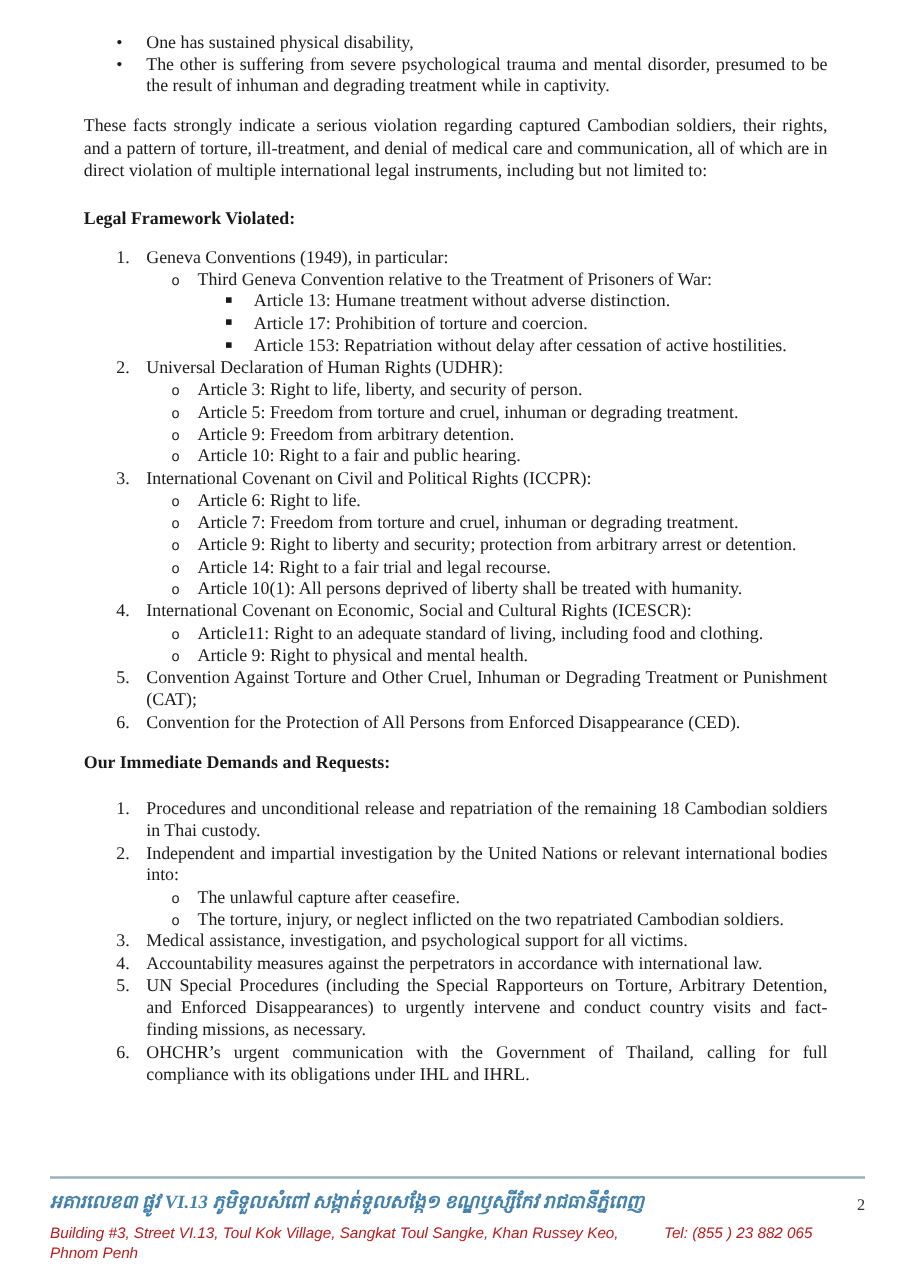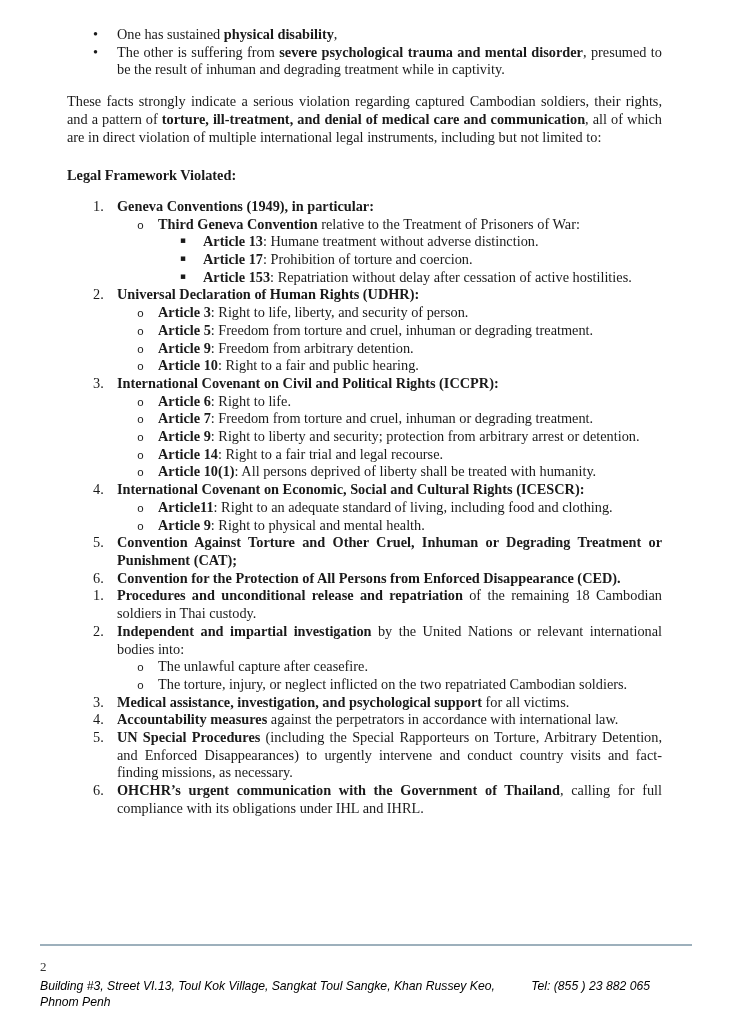--- a/index.html
+++ b/index.html
@@ -20,33 +20,33 @@
   .demands-heading { margin-top: 15px; margin-bottom: 19px; }
 
   .li { display: grid; }
   .lvl1 { grid-template-columns: 24px 1fr; margin-left: 26px; }
   .lvl2 { grid-template-columns: 21px 1fr; margin-left: 70px; }
   .lvl3 { grid-template-columns: 23px 1fr; margin-left: 113px; }
   .li-text { text-align: justify; }
   .marker { display: inline-block; }
   .m2 { font-family: "Liberation Mono", monospace; font-size: 11.5px; position: relative; top: 1px; }
   .m3 { font-family: "DejaVu Sans", sans-serif; font-size: 9px; position: relative; top: -1px; }
-  b { font-weight: bold; }
+  b { font-weight: normal; }
 
   .footer { position: absolute; left: 40px; width: 652px; bottom: 14px; }
   .footer-rule { border-top: 2px solid #9db0bc; margin-bottom: 6px; }
   .footer-row { display: flex; justify-content: space-between; }
   .khmer {
     color: #4381ad; font-weight: bold; font-style: italic;
     font-size: 15px; line-height: 27px;
     font-family: "Liberation Serif", serif;
   }
   .page-num { color: #333; font-size: 13px; margin-top: 6px; font-style: normal; }
   .row2 {
-    margin-top: 2px; font-style: italic; color: #000000;
+    margin-top: 2px; font-style: italic; color: #b91c1c;
     font-size: 12.2px; line-height: 16px;
     font-family: "Liberation Sans", sans-serif;
   }
   .tel { margin-right: 42px; white-space: nowrap; }
 </style>
 </head>
 <body>
 
 <div class="page">
   <div class="content">
@@ -145,20 +145,21 @@
         <div class="li lvl1">
           <span class="marker m1">5.</span>
           <span class="li-text"><b>Convention Against Torture and Other Cruel, Inhuman or Degrading Treatment or Punishment (CAT);</b></span>
         </div>
         <div class="li lvl1">
           <span class="marker m1">6.</span>
           <span class="li-text"><b>Convention for the Protection of All Persons from Enforced Disappearance (CED).</b></span>
         </div>
       </div>
 
+    <div class="section-heading demands-heading">Our Immediate Demands and Requests:</div>
     <div id="demands-list">
         <div class="li lvl1">
           <span class="marker m1">1.</span>
           <span class="li-text"><b>Procedures and unconditional release and repatriation</b> of the remaining 18 Cambodian soldiers in Thai custody.</span>
         </div>
         <div class="li lvl1">
           <span class="marker m1">2.</span>
           <span class="li-text"><b>Independent and impartial investigation</b> by the United Nations or relevant international bodies into:</span>
         </div>
         <div class="li lvl2">
@@ -185,20 +186,21 @@
           <span class="marker m1">6.</span>
           <span class="li-text"><b>OHCHR’s urgent communication with the Government of Thailand</b>, calling for full compliance with its obligations under IHL and IHRL.</span>
         </div>
       </div>
 
   </div>
 
   <div class="footer">
     <div class="footer-rule"></div>
     <div class="footer-row row1">
+      <span class="khmer">អគារលេខ៣ ផ្លូវ VI.13 ភូមិទួលសំពៅ សង្កាត់ទួលសង្កែ១ ខណ្ឌឫស្សីកែវ រាជធានីភ្នំពេញ</span>
       <span class="page-num">2</span>
     </div>
     <div class="footer-row row2">
       <span class="addr-en">Building #3, Street VI.13, Toul Kok Village, Sangkat Toul Sangke, Khan Russey Keo, Phnom Penh</span>
       <span class="tel">Tel: (855 ) 23 882 065</span>
     </div>
   </div>
 </div>
 
 </body></html>

